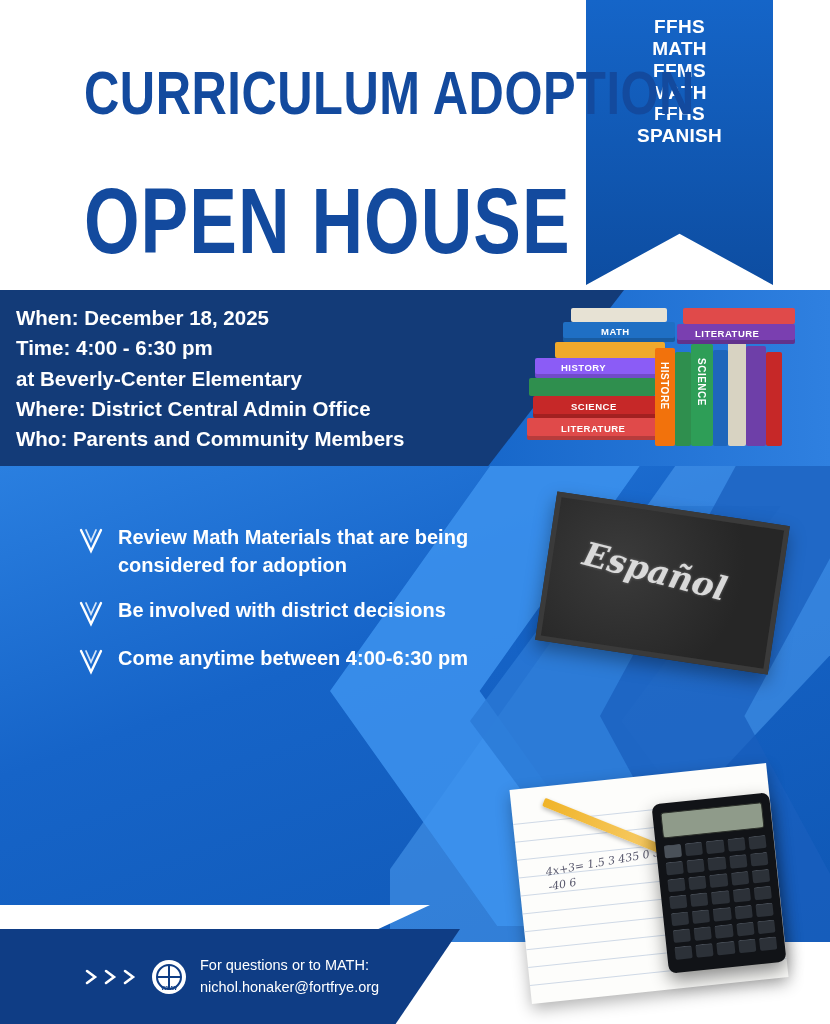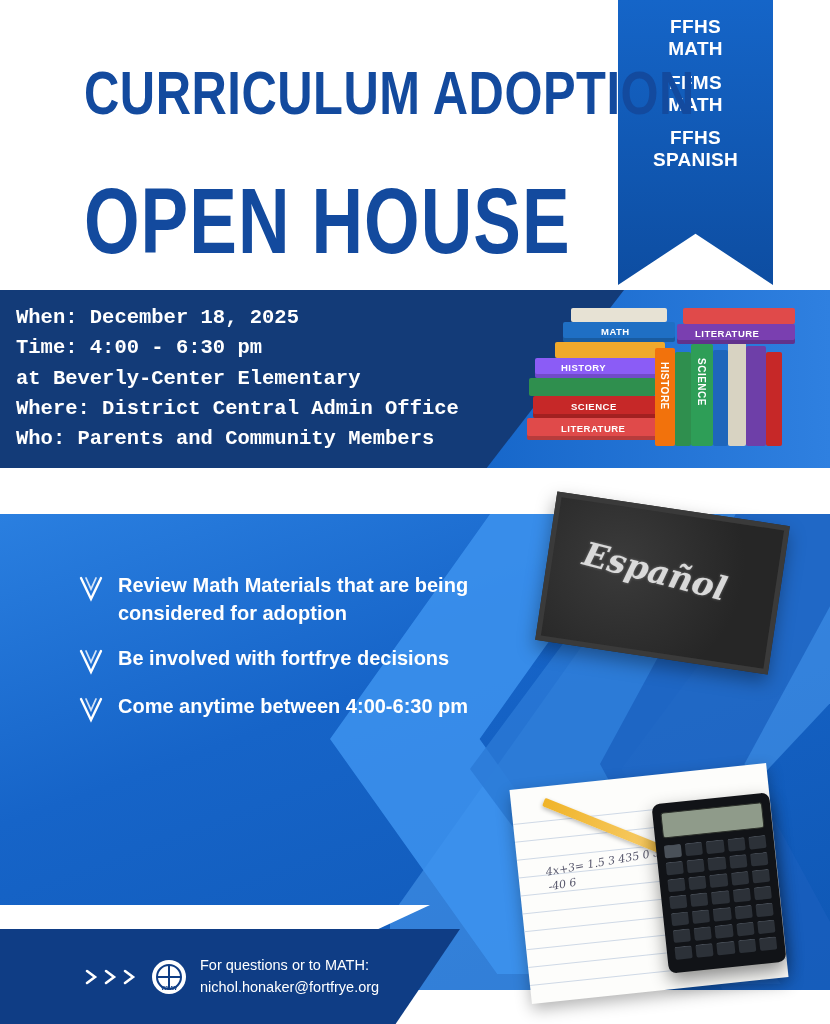--- a/index.html
+++ b/index.html
@@ -18,25 +18,25 @@
   }
 
   
   .top-white {
     position: absolute; left: 0; top: 0; width: 830px; height: 292px;
     background: #ffffff;
   }
 
   
   .ribbon {
-    position: absolute; right: 57px; top: 0; width: 155px; height: 285px;
+    position: absolute; right: 57px; top: 0; width: 187px; height: 285px;
     background: linear-gradient(180deg, #1565c8 0%, #0d4da1 100%);
     clip-path: polygon(0 0, 100% 0, 100% 100%, 50% 82%, 0 100%);
     display: flex; flex-direction: column; align-items: center;
-    padding-top: 16px; gap: 12px;
+    padding-top: 16px; 
   }
   .ribbon-line {
     color: #ffffff; font-weight: bold; font-size: 19px; line-height: 1.15;
     text-align: center; letter-spacing: .3px;
   }
 
   
   .title-1 {
     position: absolute; left: 84px; top: 58px;
     font-size: 47px; font-weight: bold; color: #134a9e;
@@ -62,34 +62,33 @@
   .details-band-2 {
     position: absolute; left: 0; top: 290px; width: 830px; height: 178px;
     background: linear-gradient(90deg, #0f3d85 0%, #1565c8 55%, #2f80e0 100%);
     clip-path: polygon(600px 0, 830px 0, 830px 178px, 420px 178px);
     z-index: 0;
   }
   .details-text {
     position: absolute; left: 16px; top: 303px; z-index: 4;
     color: #ffffff; font-size: 20.5px; font-weight: bold; line-height: 1.48;
   }
-  .details-text div { white-space: nowrap; font-family: Liberation Mono, monospace; }
+  .details-text div { white-space: nowrap; }
 
   
   .books {
     position: absolute; left: 505px; top: 300px; width: 318px; height: 168px;
     z-index: 5;
   }
 
   
   .body-blue {
     position: absolute; left: 0; top: 466px; width: 830px; height: 476px;
     background: linear-gradient(160deg, #2a7fe0 0%, #1664c8 40%, #0f57b4 100%);
     overflow: hidden;
-    margin-top: 48px;
   }
   .chev-a {
     position: absolute; left: 330px; top: -10px; width: 440px; height: 470px;
     background: #3d93ee; opacity: .85;
     clip-path: polygon(38% 0, 72% 0, 34% 50%, 72% 100%, 38% 100%, 0 50%);
   }
   .chev-b {
     position: absolute; left: 470px; top: 40px; width: 420px; height: 430px;
     background: #2b79d6; opacity: .8;
     clip-path: polygon(38% 0, 74% 0, 36% 50%, 74% 100%, 38% 100%, 0 50%);
@@ -326,21 +325,21 @@
         </span>
         <span class="btext">Review Math Materials that are being considered for adoption</span>
       </div>
       <div class="bullet">
         <span class="chk">
           <svg width="26" height="28" viewBox="0 0 26 28">
               <path d="M3 3 L13 24 L23 3" fill="none" stroke="#ffffff" stroke-width="2.4" stroke-linecap="round"></path>
               <path d="M8 3 L13 14 L18 3" fill="none" stroke="#ffffff" stroke-width="1.8" stroke-linecap="round" opacity=".8"></path>
             </svg>
         </span>
-        <span class="btext">Be involved with fortfrye decisions</span>
+        <span class="btext">Be involved with district decisions</span>
       </div>
       <div class="bullet">
         <span class="chk">
           <svg width="26" height="28" viewBox="0 0 26 28">
               <path d="M3 3 L13 24 L23 3" fill="none" stroke="#ffffff" stroke-width="2.4" stroke-linecap="round"></path>
               <path d="M8 3 L13 14 L18 3" fill="none" stroke="#ffffff" stroke-width="1.8" stroke-linecap="round" opacity=".8"></path>
             </svg>
         </span>
         <span class="btext">Come anytime between 4:00-6:30 pm</span>
       </div>

